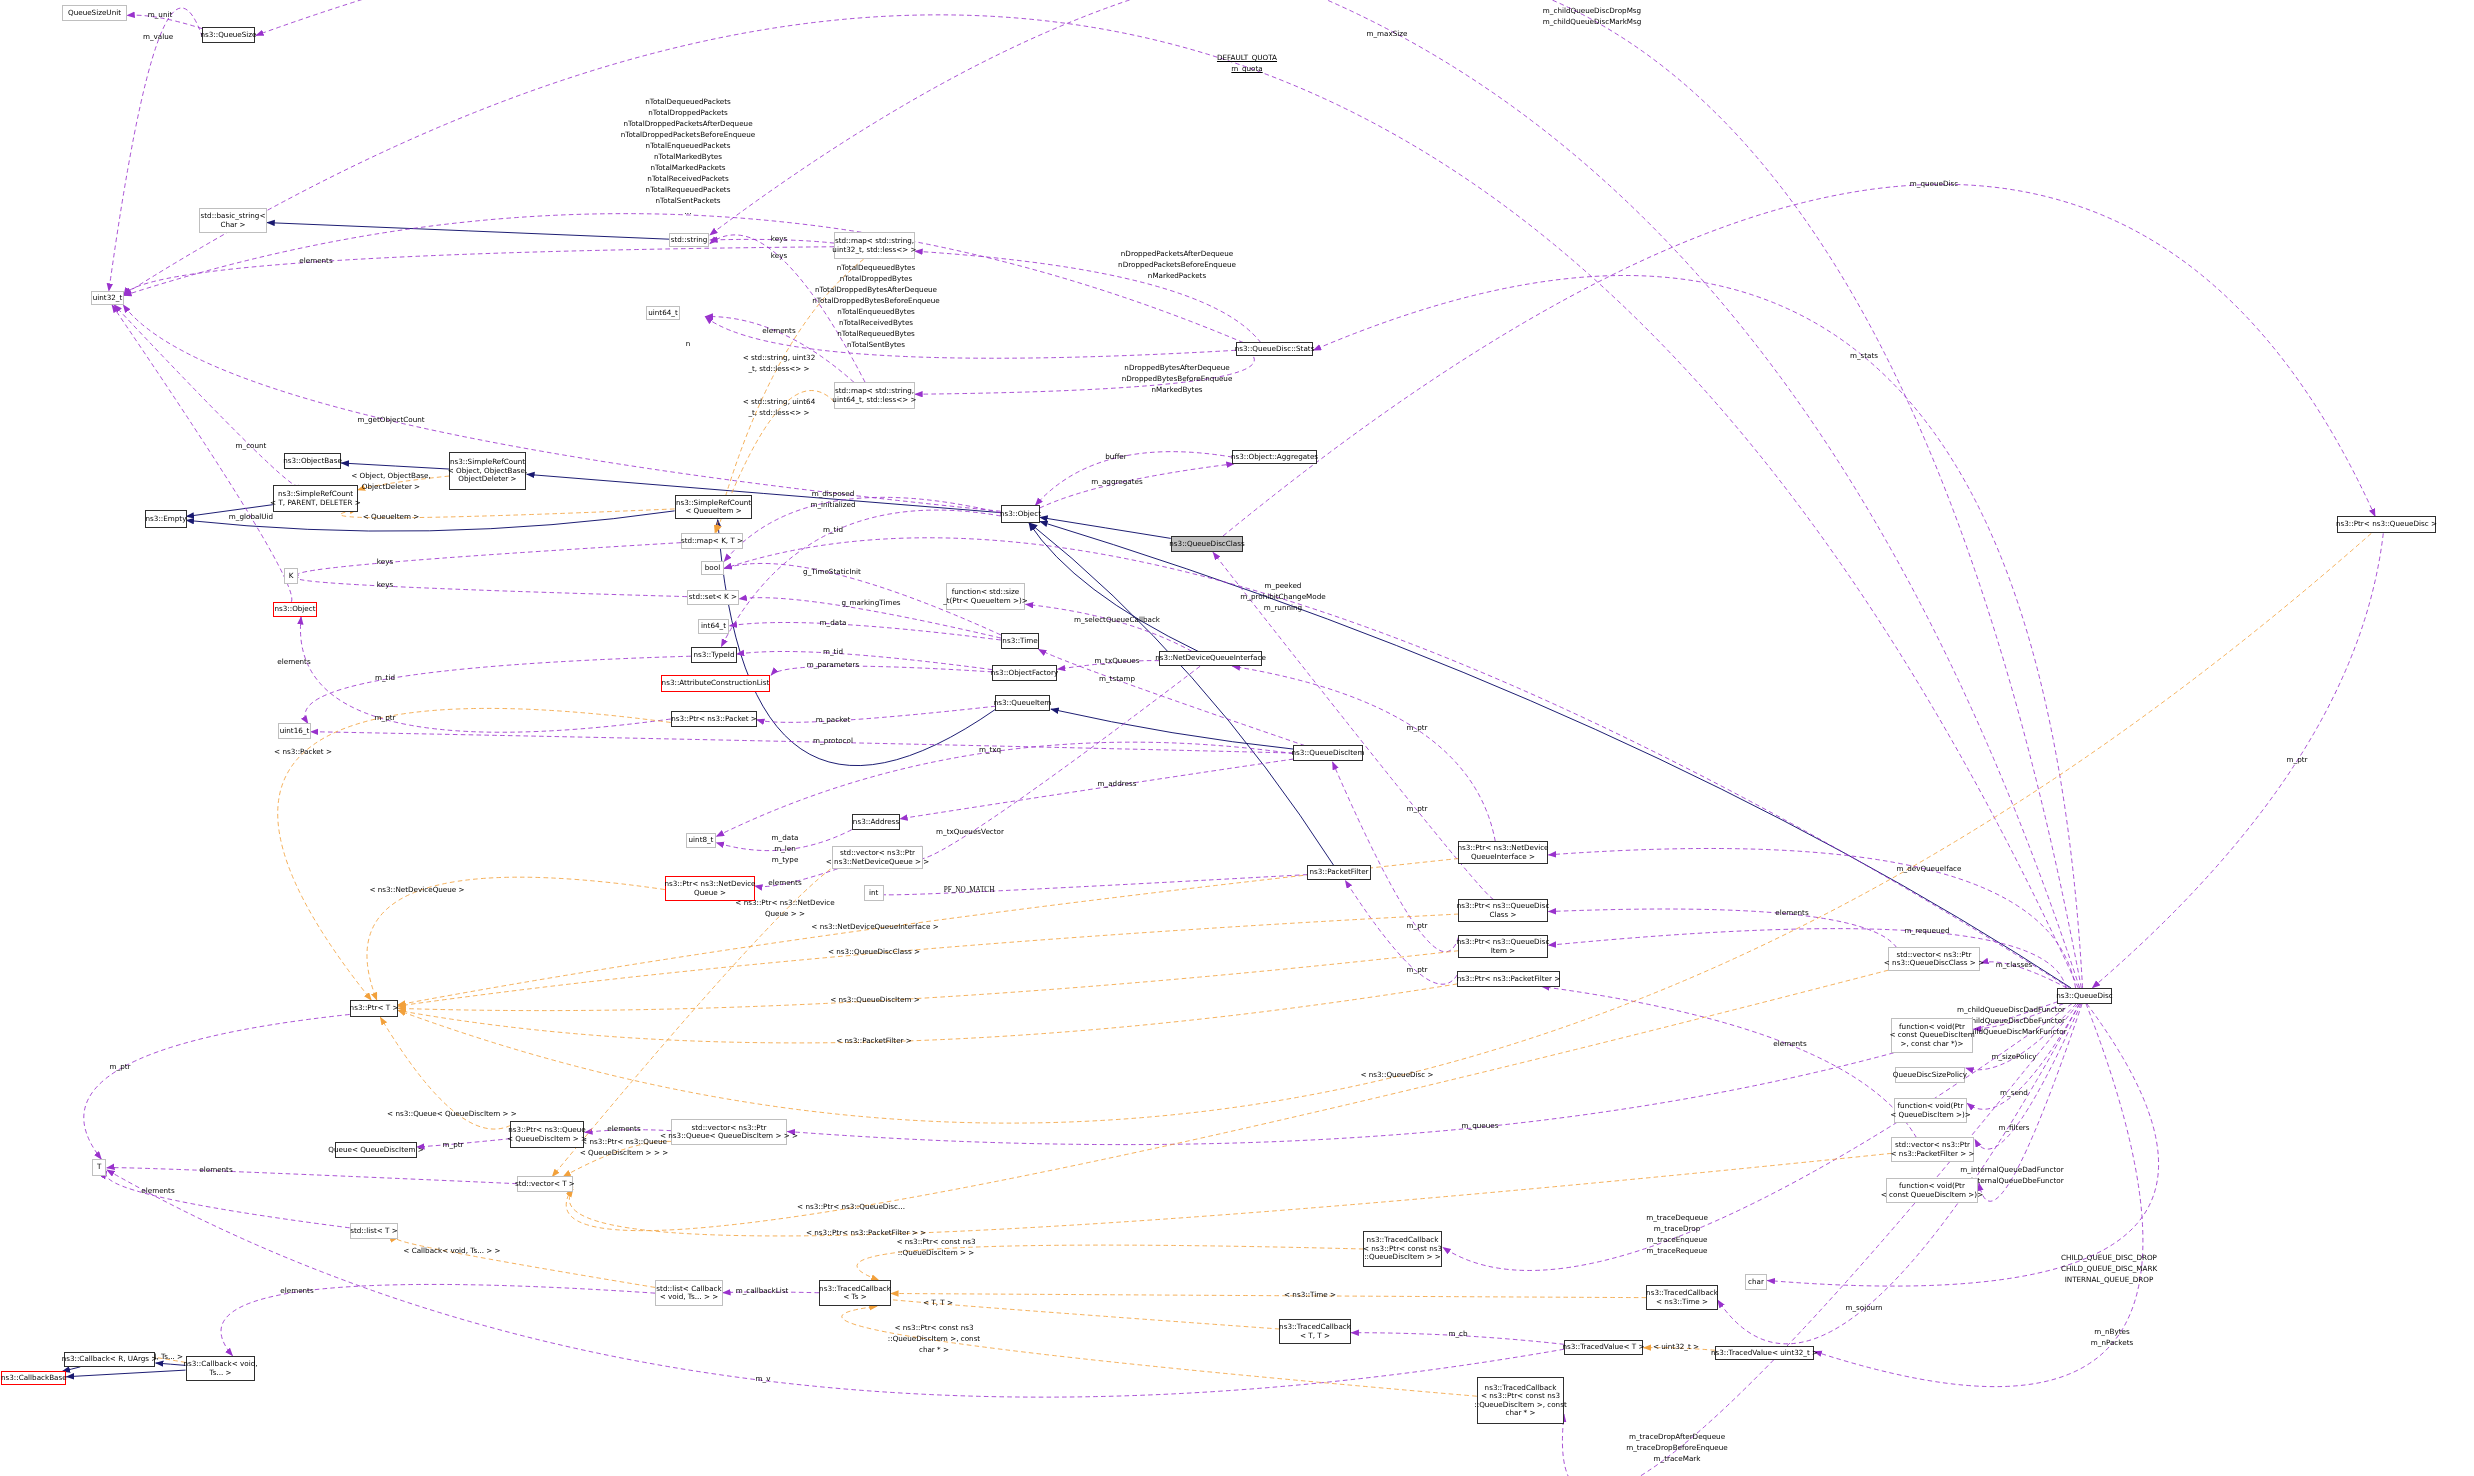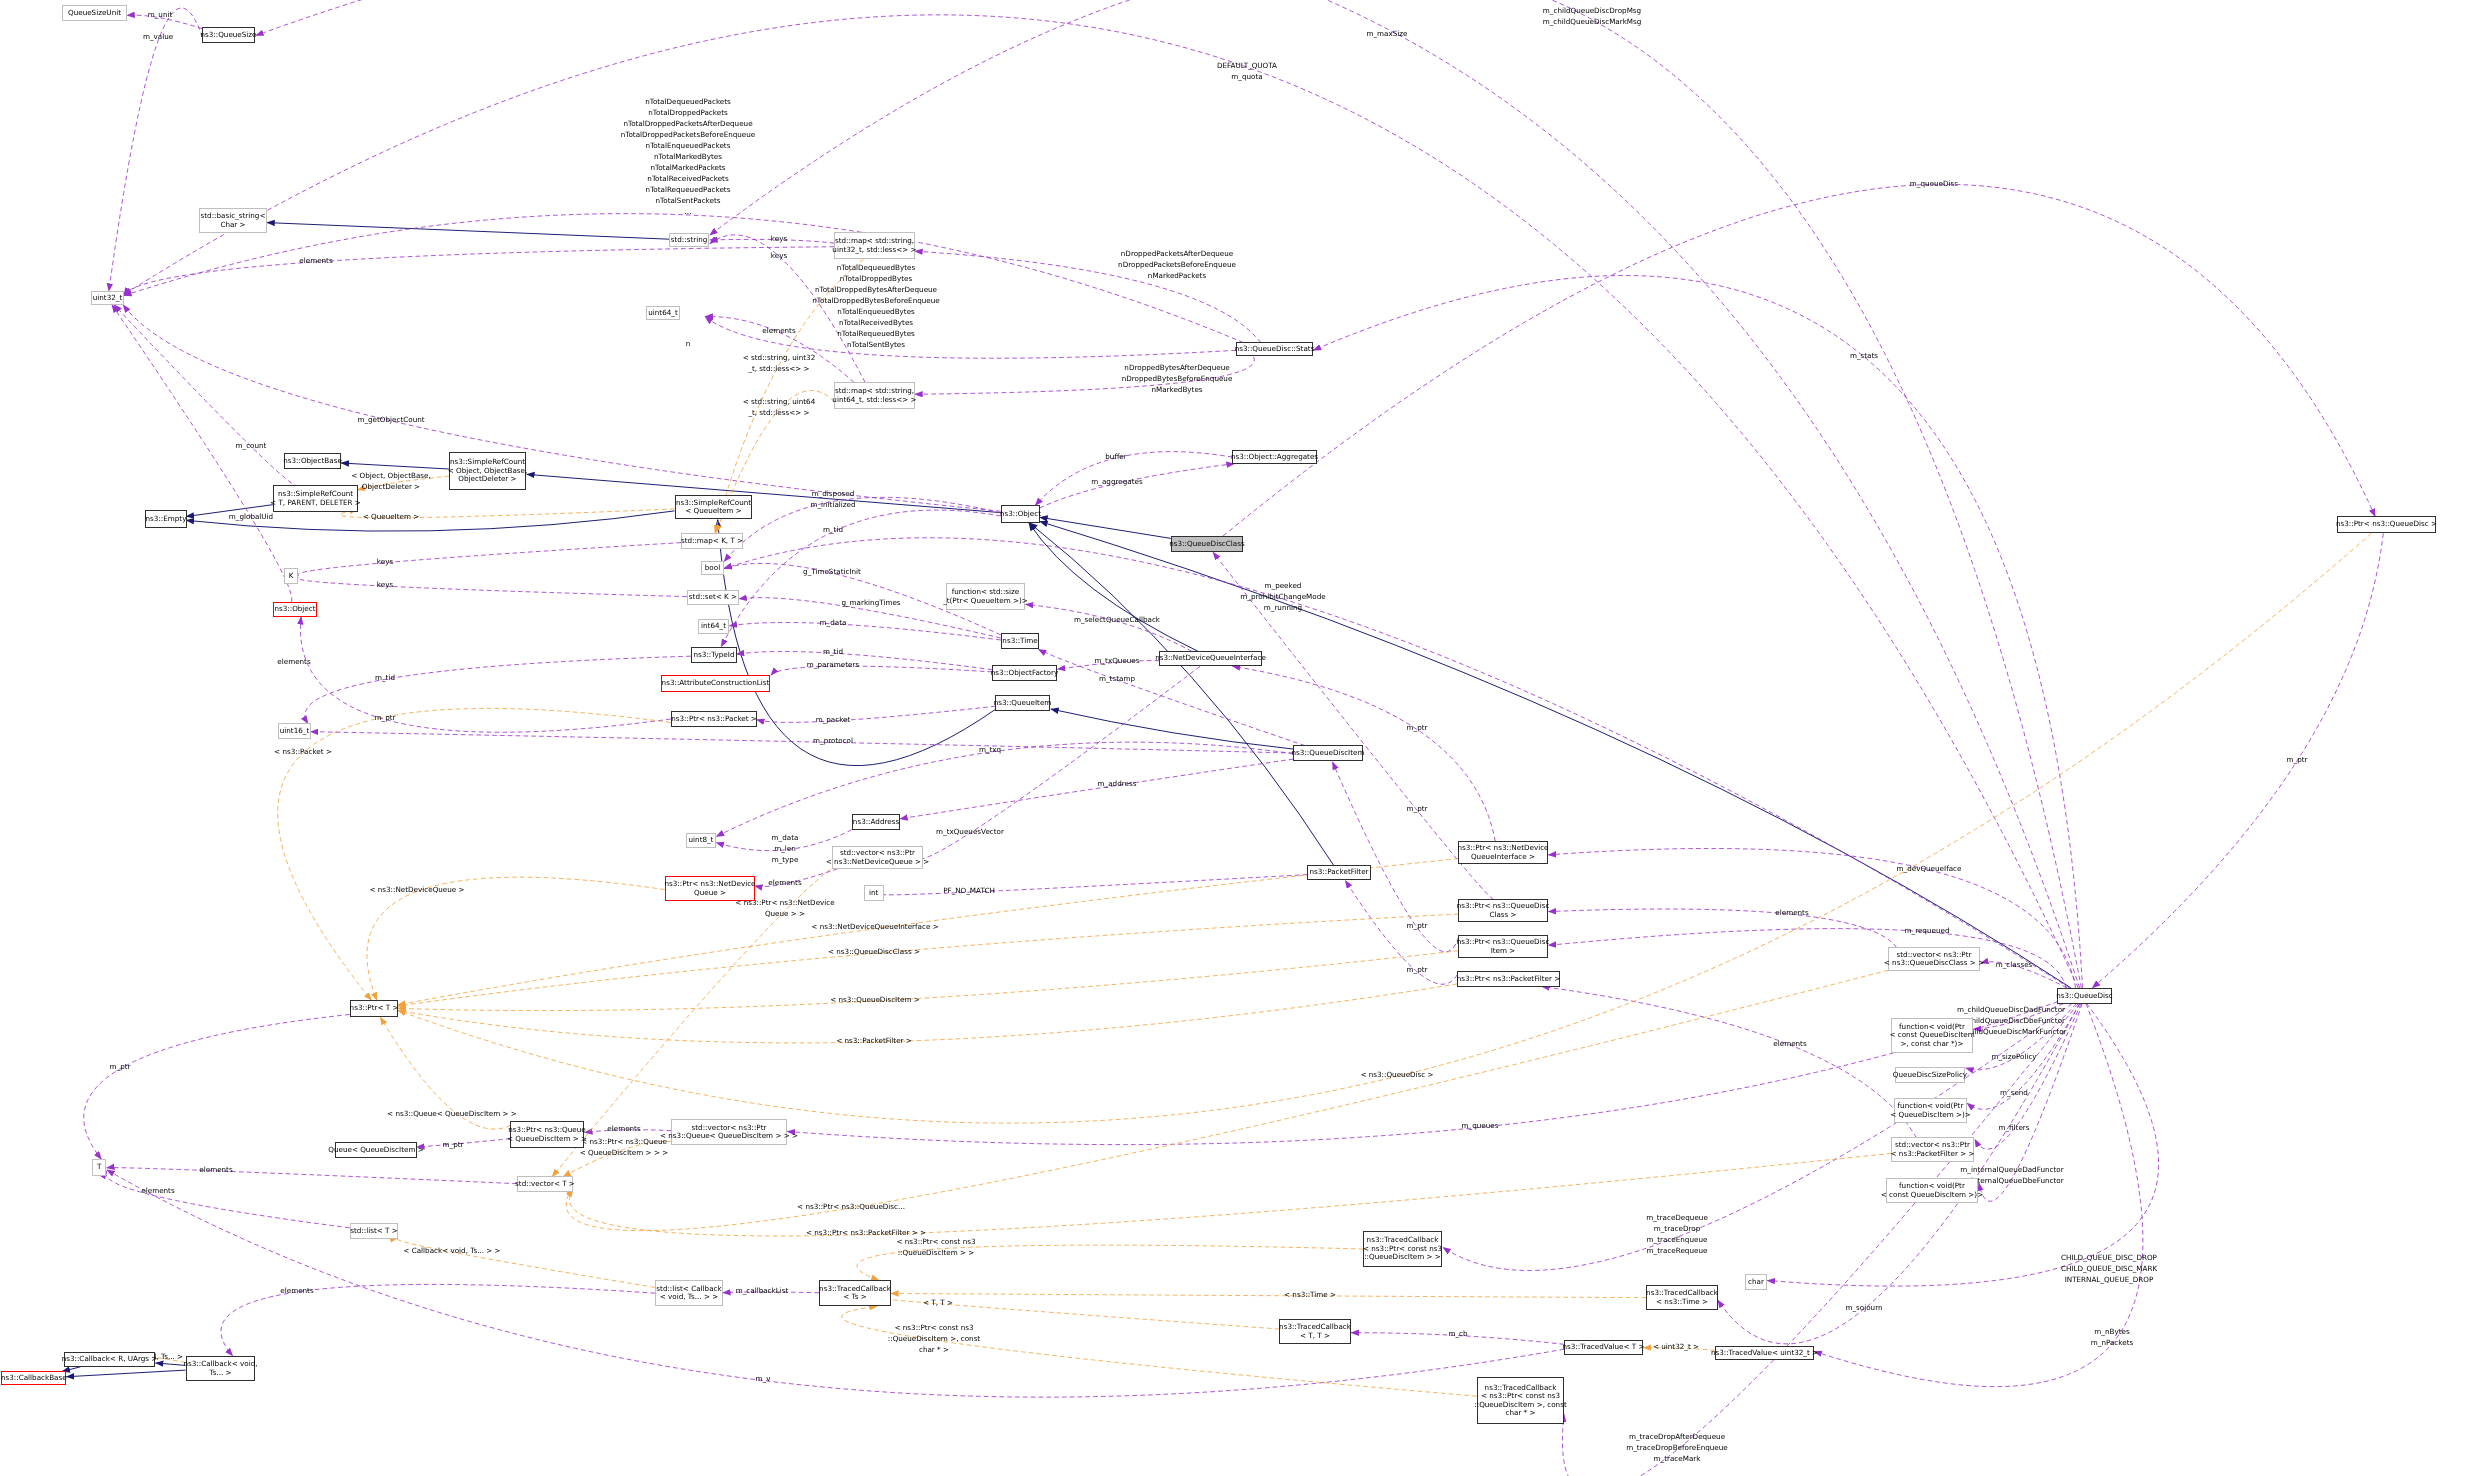--- a/index.html
+++ b/index.html
@@ -408,21 +408,21 @@
     </div>
     <div class="elabel" style="left: 160px; top: 14.3px;">
       <div>m_unit</div>
     </div>
     <div class="elabel" style="left: 158px; top: 36px;">
       <div>m_value</div>
     </div>
     <div class="elabel" style="left: 1387px; top: 33px;">
       <div>m_maxSize</div>
     </div>
-    <div class="elabel" style="left: 1247px; top: 71px;">
+    <div class="elabel" style="left: 1247px; top: 63px; text-decoration: underline;">
       <div>DEFAULT_QUOTA</div>
       <div>m_quota</div>
     </div>
     <div class="elabel" style="left: 688px; top: 156px;">
       <div>nTotalDequeuedPackets</div>
       <div>nTotalDroppedPackets</div>
       <div>nTotalDroppedPacketsAfterDequeue</div>
       <div>nTotalDroppedPacketsBeforeEnqueue</div>
       <div>nTotalEnqueuedPackets</div>
       <div>nTotalMarkedBytes</div>
@@ -569,21 +569,21 @@
     </div>
     <div class="elabel" style="left: 990px; top: 749px;">
       <div>m_txq</div>
     </div>
     <div class="elabel" style="left: 1117px; top: 783px;">
       <div>m_address</div>
     </div>
     <div class="elabel" style="left: 970px; top: 831px;">
       <div>m_txQueuesVector</div>
     </div>
-    <div class="elabel" style="left: 969px; top: 890px;">
+    <div class="elabel" style="left: 969px; top: 890px; font-family: Liberation Serif, serif;">
       <div>PF_NO_MATCH</div>
     </div>
     <div class="elabel" style="left: 875px; top: 926px;">
       <div>&lt; ns3::NetDeviceQueueInterface &gt;</div>
     </div>
     <div class="elabel" style="left: 874px; top: 951px;">
       <div>&lt; ns3::QueueDiscClass &gt;</div>
     </div>
     <div class="elabel" style="left: 875px; top: 999px;">
       <div>&lt; ns3::QueueDiscItem &gt;</div>

